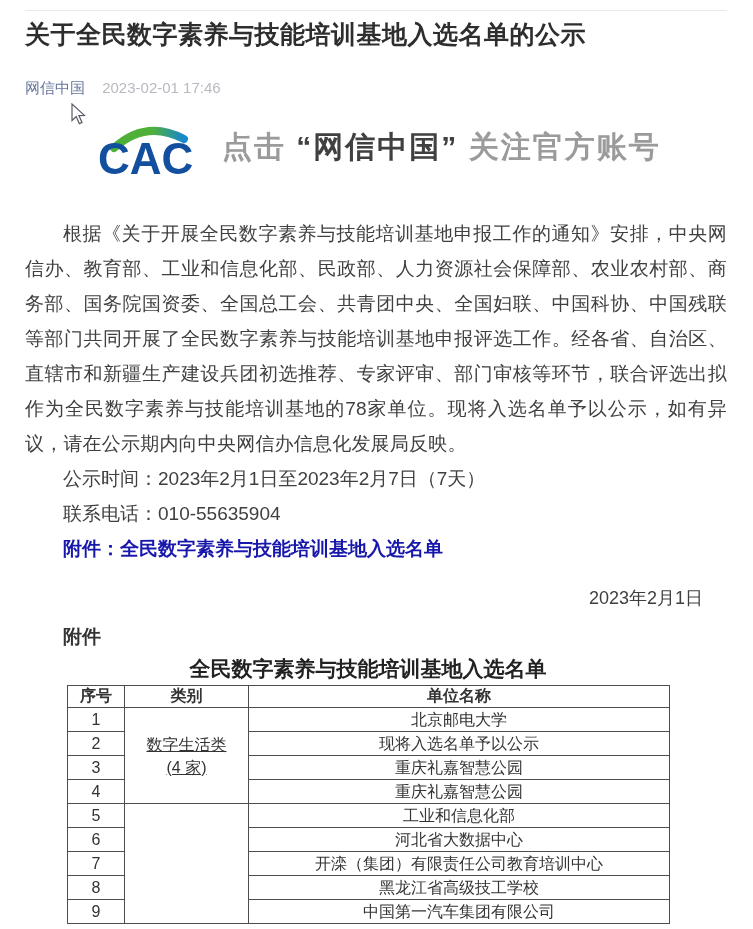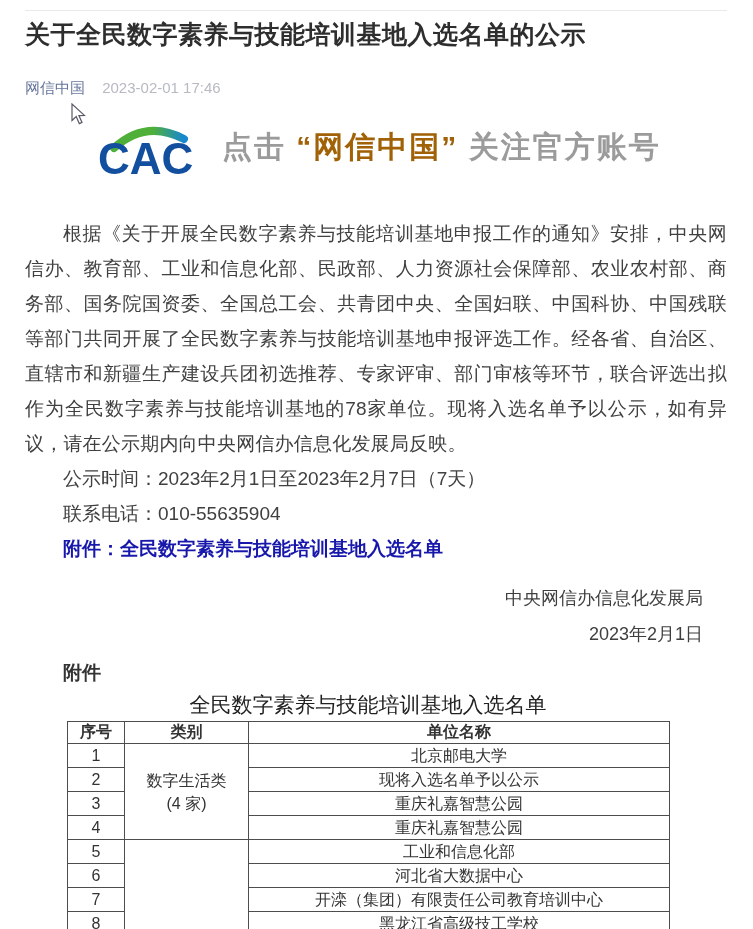--- a/index.html
+++ b/index.html
@@ -23,21 +23,21 @@
   .banner {
     margin-top: 13px; height: 74px; position: relative;
     display: flex; align-items: center; cursor: pointer;
   }
   .banner .logo { margin-left: 73px; width: 96px; height: 64px; flex: 0 0 auto; }
   .banner .slogan {
     margin-left: 28px; font-size: 30px; font-weight: 700;
     letter-spacing: 2px; white-space: nowrap;
   }
   .banner .slogan .gray { color: #9b9b9b; }
-  .banner .slogan .blue { color: #a16207; text-align: center; }
+  .banner .slogan .blue { color: #404040; text-align: center; }
 
   p.body-text {
     margin: 32px 0 0; width: 702px;
     font-size: 19px; line-height: 35px; color: #404040;
     text-align: justify; text-indent: 2em; letter-spacing: 0.2px;
   }
   p.info-line {
     margin: 0; font-size: 19px; line-height: 35px; color: #404040;
     text-indent: 2em;
   }
@@ -49,34 +49,34 @@
   .sign p {
     margin: 0 24px 0 0; font-size: 18px; line-height: 36px; color: #3f3f3f;
   }
   p.attach-label {
     margin: 8px 0 0; font-size: 19px; line-height: 26px;
     font-weight: 700; color: #333; text-indent: 2em;
   }
   p.table-title {
     margin: 5px 0 0 42px; width: 602px; text-align: center;
     font-family: "Liberation Serif", "DejaVu Serif", serif;
-    font-size: 21px; line-height: 28px; font-weight: 400; color: #222;
+    font-size: 21px; line-height: 28px; font-weight: 700; color: #222;
   }
   table.bases {
     border-collapse: collapse; table-layout: fixed;
     margin: 2px 0 0 42px; width: 602px;
     font-size: 16px; color: #333;
   }
   table.bases th, table.bases td {
     border: 1px solid #4d4d4d; text-align: center; padding: 0;
     overflow: hidden; white-space: nowrap;
   }
   table.bases thead th { height: 15px; font-weight: 700; }
   table.bases td { height: 24px; line-height: 23px; }
-  td.cat-life { vertical-align: middle; line-height: 24px; }
+  td.cat-life { vertical-align: middle; line-height: 24px; text-decoration: underline; }
   td.cat-work { vertical-align: bottom; padding-bottom: 14px; line-height: 23px; }
 
   .cursor { position: absolute; left: 71px; top: 103px; }
 </style>
 </head>
 <body>
 
 <div class="page">
 
   <div class="topline"></div>
@@ -108,21 +108,20 @@
   </div>
 
   <p class="body-text">根据《关于开展全民数字素养与技能培训基地申报工作的通知》安排，中央网信办、教育部、工业和信息化部、民政部、人力资源社会保障部、农业农村部、商务部、国务院国资委、全国总工会、共青团中央、全国妇联、中国科协、中国残联等部门共同开展了全民数字素养与技能培训基地申报评选工作。经各省、自治区、直辖市和新疆生产建设兵团初选推荐、专家评审、部门审核等环节，联合评选出拟作为全民数字素养与技能培训基地的78家单位。现将入选名单予以公示，如有异议，请在公示期内向中央网信办信息化发展局反映。</p>
 
   <p class="info-line">公示时间：2023年2月1日至2023年2月7日（7天）</p>
   <p class="info-line">联系电话：010-55635904</p>
 
   <p class="attach-link">附件：全民数字素养与技能培训基地入选名单</p>
 
   <div class="sign">
-    <p>中央网信办信息化发展局</p>
     <p>2023年2月1日</p>
   </div>
 
   <p class="attach-label">附件</p>
 
   <p class="table-title">全民数字素养与技能培训基地入选名单</p>
 
   <table class="bases">
     <colgroup>
       <col style="width:57px">

